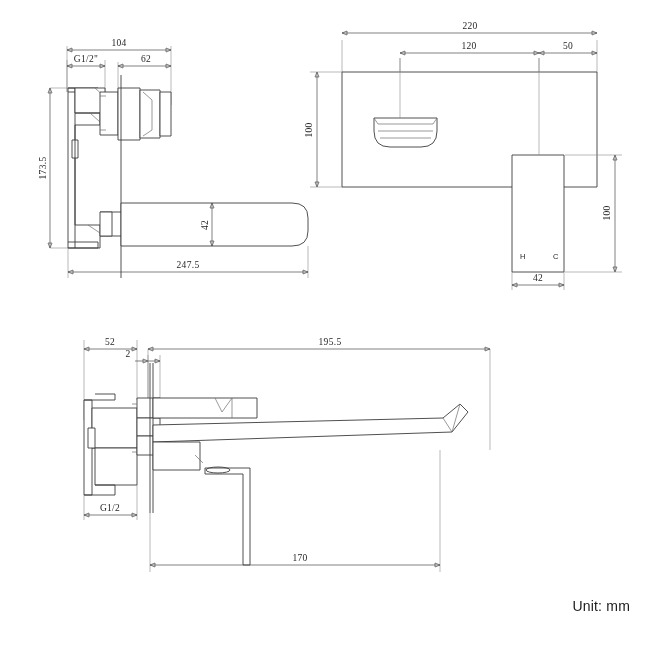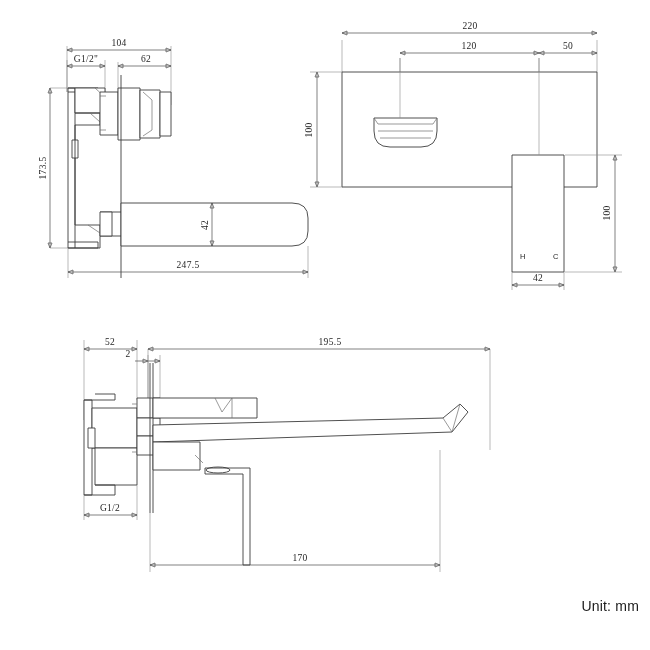--- a/index.html
+++ b/index.html
@@ -56,21 +56,21 @@
     fill: #1f1f1f;
     letter-spacing: 0.3px;
   }
   text.hc {
     font-family: "Liberation Sans", sans-serif;
     font-size: 7.5px;
     fill: #1f1f1f;
   }
   .unit-note {
     position: absolute;
-    right: 11px;
+    right: 20px;
     bottom: 36px;
     font-family: "Liberation Sans", sans-serif;
     font-size: 14px;
     color: #1a1a1a;
     letter-spacing: 0.2px;
   }
 </style>
 </head>
 <body>
 

